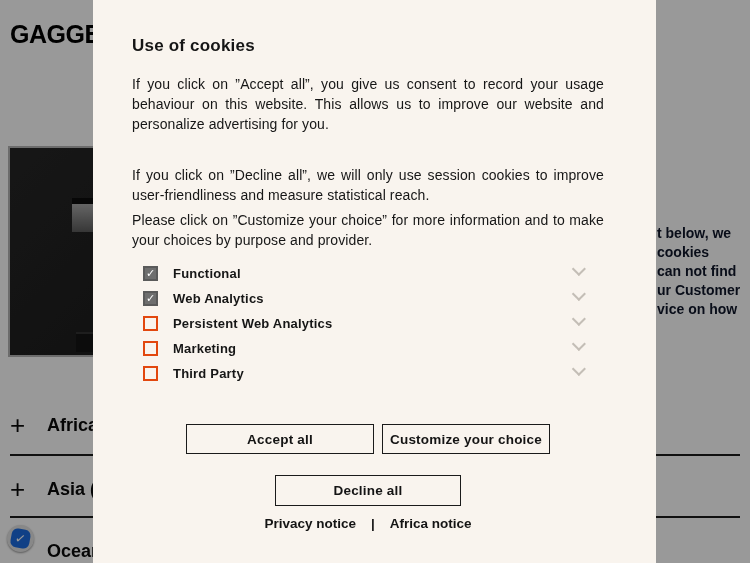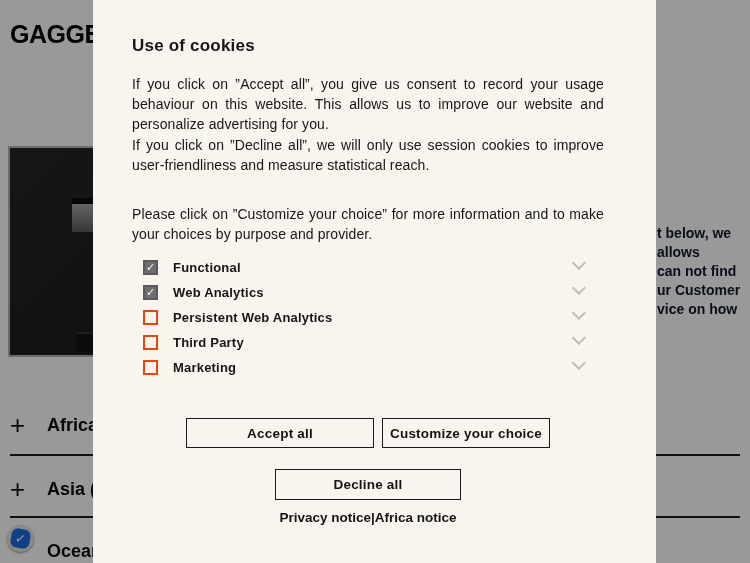--- a/index.html
+++ b/index.html
@@ -30,57 +30,57 @@
   .badge{position:absolute;left:7px;top:525px;width:27px;height:27px;border-radius:50%;background:#e3e3e3;display:flex;align-items:center;justify-content:center;box-shadow:0 1px 2px rgba(0,0,0,.4)}
   .badge-inner{width:19px;height:19px;border-radius:6px;background:var(--badge_blue);transform:rotate(10deg);display:flex;align-items:center;justify-content:center;color:#fff;font-size:13px;font-weight:700}
 
   
   .overlay{position:absolute;inset:0;background:rgba(0,0,0,.4)}
 
   
   .modal{position:absolute;left:93px;top:0;width:563px;height:563px;background:var(--modal_bg);padding:36px 52px 0 39px}
   .modal h1{font-size:17px;font-weight:700;letter-spacing:.2px;margin-bottom:18px}
   .modal p{font-size:14px;line-height:20px;text-align:justify;letter-spacing:.1px}
-  .modal p.p1{margin-bottom:1px}
-  .modal p.p2{margin-bottom:29px}
+  .modal p.p1{margin-bottom:31px}
+  .modal p.p2{margin-bottom:5px}
   .modal p.p3{margin-bottom:16px}
   .options{margin-left:11px;margin-bottom:33px}
   .option-row{display:flex;align-items:flex-start;height:25px}
   .cb{width:15px;height:15px;border:2px solid var(--orange);background:transparent;flex:0 0 15px;display:flex;align-items:center;justify-content:center;font-size:11px;color:#fff}
   .cb.checked{border-color:#5a5a5a;background:var(--checked_gray)}
   .cb.checked::after{content:"✓"}
   .option-label{font-size:13px;font-weight:600;margin-left:15px;letter-spacing:.2px}
   .chevron{margin-left:auto;margin-right:18px;width:10px;height:10px;border-left:2px solid var(--chevron);border-bottom:2px solid var(--chevron);transform:rotate(-45deg) translateY(-3px)}
   .btn{display:flex;align-items:center;justify-content:center;background:transparent;border:1.5px solid #1a1a1a;font-family:inherit;font-size:13.5px;font-weight:600;letter-spacing:.2px;color:#141414;cursor:pointer}
   .btn-row1{display:flex;justify-content:center;gap:8px;margin-bottom:21px}
   .btn-accept{width:188px;height:30px}
   .btn-customize{width:168px;height:30px}
   .btn-row2{display:flex;justify-content:center;margin-bottom:10px}
   .btn-decline{width:186px;height:31px}
-  .links{display:flex;justify-content:center;align-items:flex-end;gap:0;font-size:13.5px;font-weight:600}
+  .links{display:flex;justify-content:center;align-items:flex-end;gap:15px;font-size:13.5px;font-weight:600}
   .links a{color:#141414;text-decoration:none;cursor:pointer}
   .link-sep{color:#141414}
 </style>
 </head>
 <body>
 
 <div class="stage">
 
   <div class="page">
     <div class="logo">GAGGENAU</div>
 
     <div class="product-image">
       <div class="pi-band"></div>
       <div class="pi-screen"></div>
       <div class="pi-lower"></div>
     </div>
 
     <div class="right-text">
       <div>t below, we</div>
-      <div>allows</div>
+      <div>cookies</div>
       <div>can not find</div>
       <div>ur Customer</div>
       <div>vice on how</div>
     </div>
 
     <div class="accordion-row" style="top:412px;height:26px">
       <span class="acc-plus">+</span>
       <span class="acc-label">Africa</span>
     </div>
     <div class="divider" style="top:454px"></div>
@@ -119,26 +119,26 @@
         <span class="option-label">Web Analytics</span>
         <span class="chevron"></span>
       </div>
       <div class="option-row">
         <span class="cb"></span>
         <span class="option-label">Persistent Web Analytics</span>
         <span class="chevron"></span>
       </div>
       <div class="option-row">
         <span class="cb"></span>
-        <span class="option-label">Third Party</span>
+        <span class="option-label">Marketing</span>
         <span class="chevron"></span>
       </div>
       <div class="option-row">
         <span class="cb"></span>
-        <span class="option-label">Marketing</span>
+        <span class="option-label">Third Party</span>
         <span class="chevron"></span>
       </div>
     </div>
 
     <div class="btn-row1">
       <button class="btn btn-accept">Accept all</button>
       <button class="btn btn-customize">Customize your choice</button>
     </div>
     <div class="btn-row2">
       <button class="btn btn-decline">Decline all</button>

